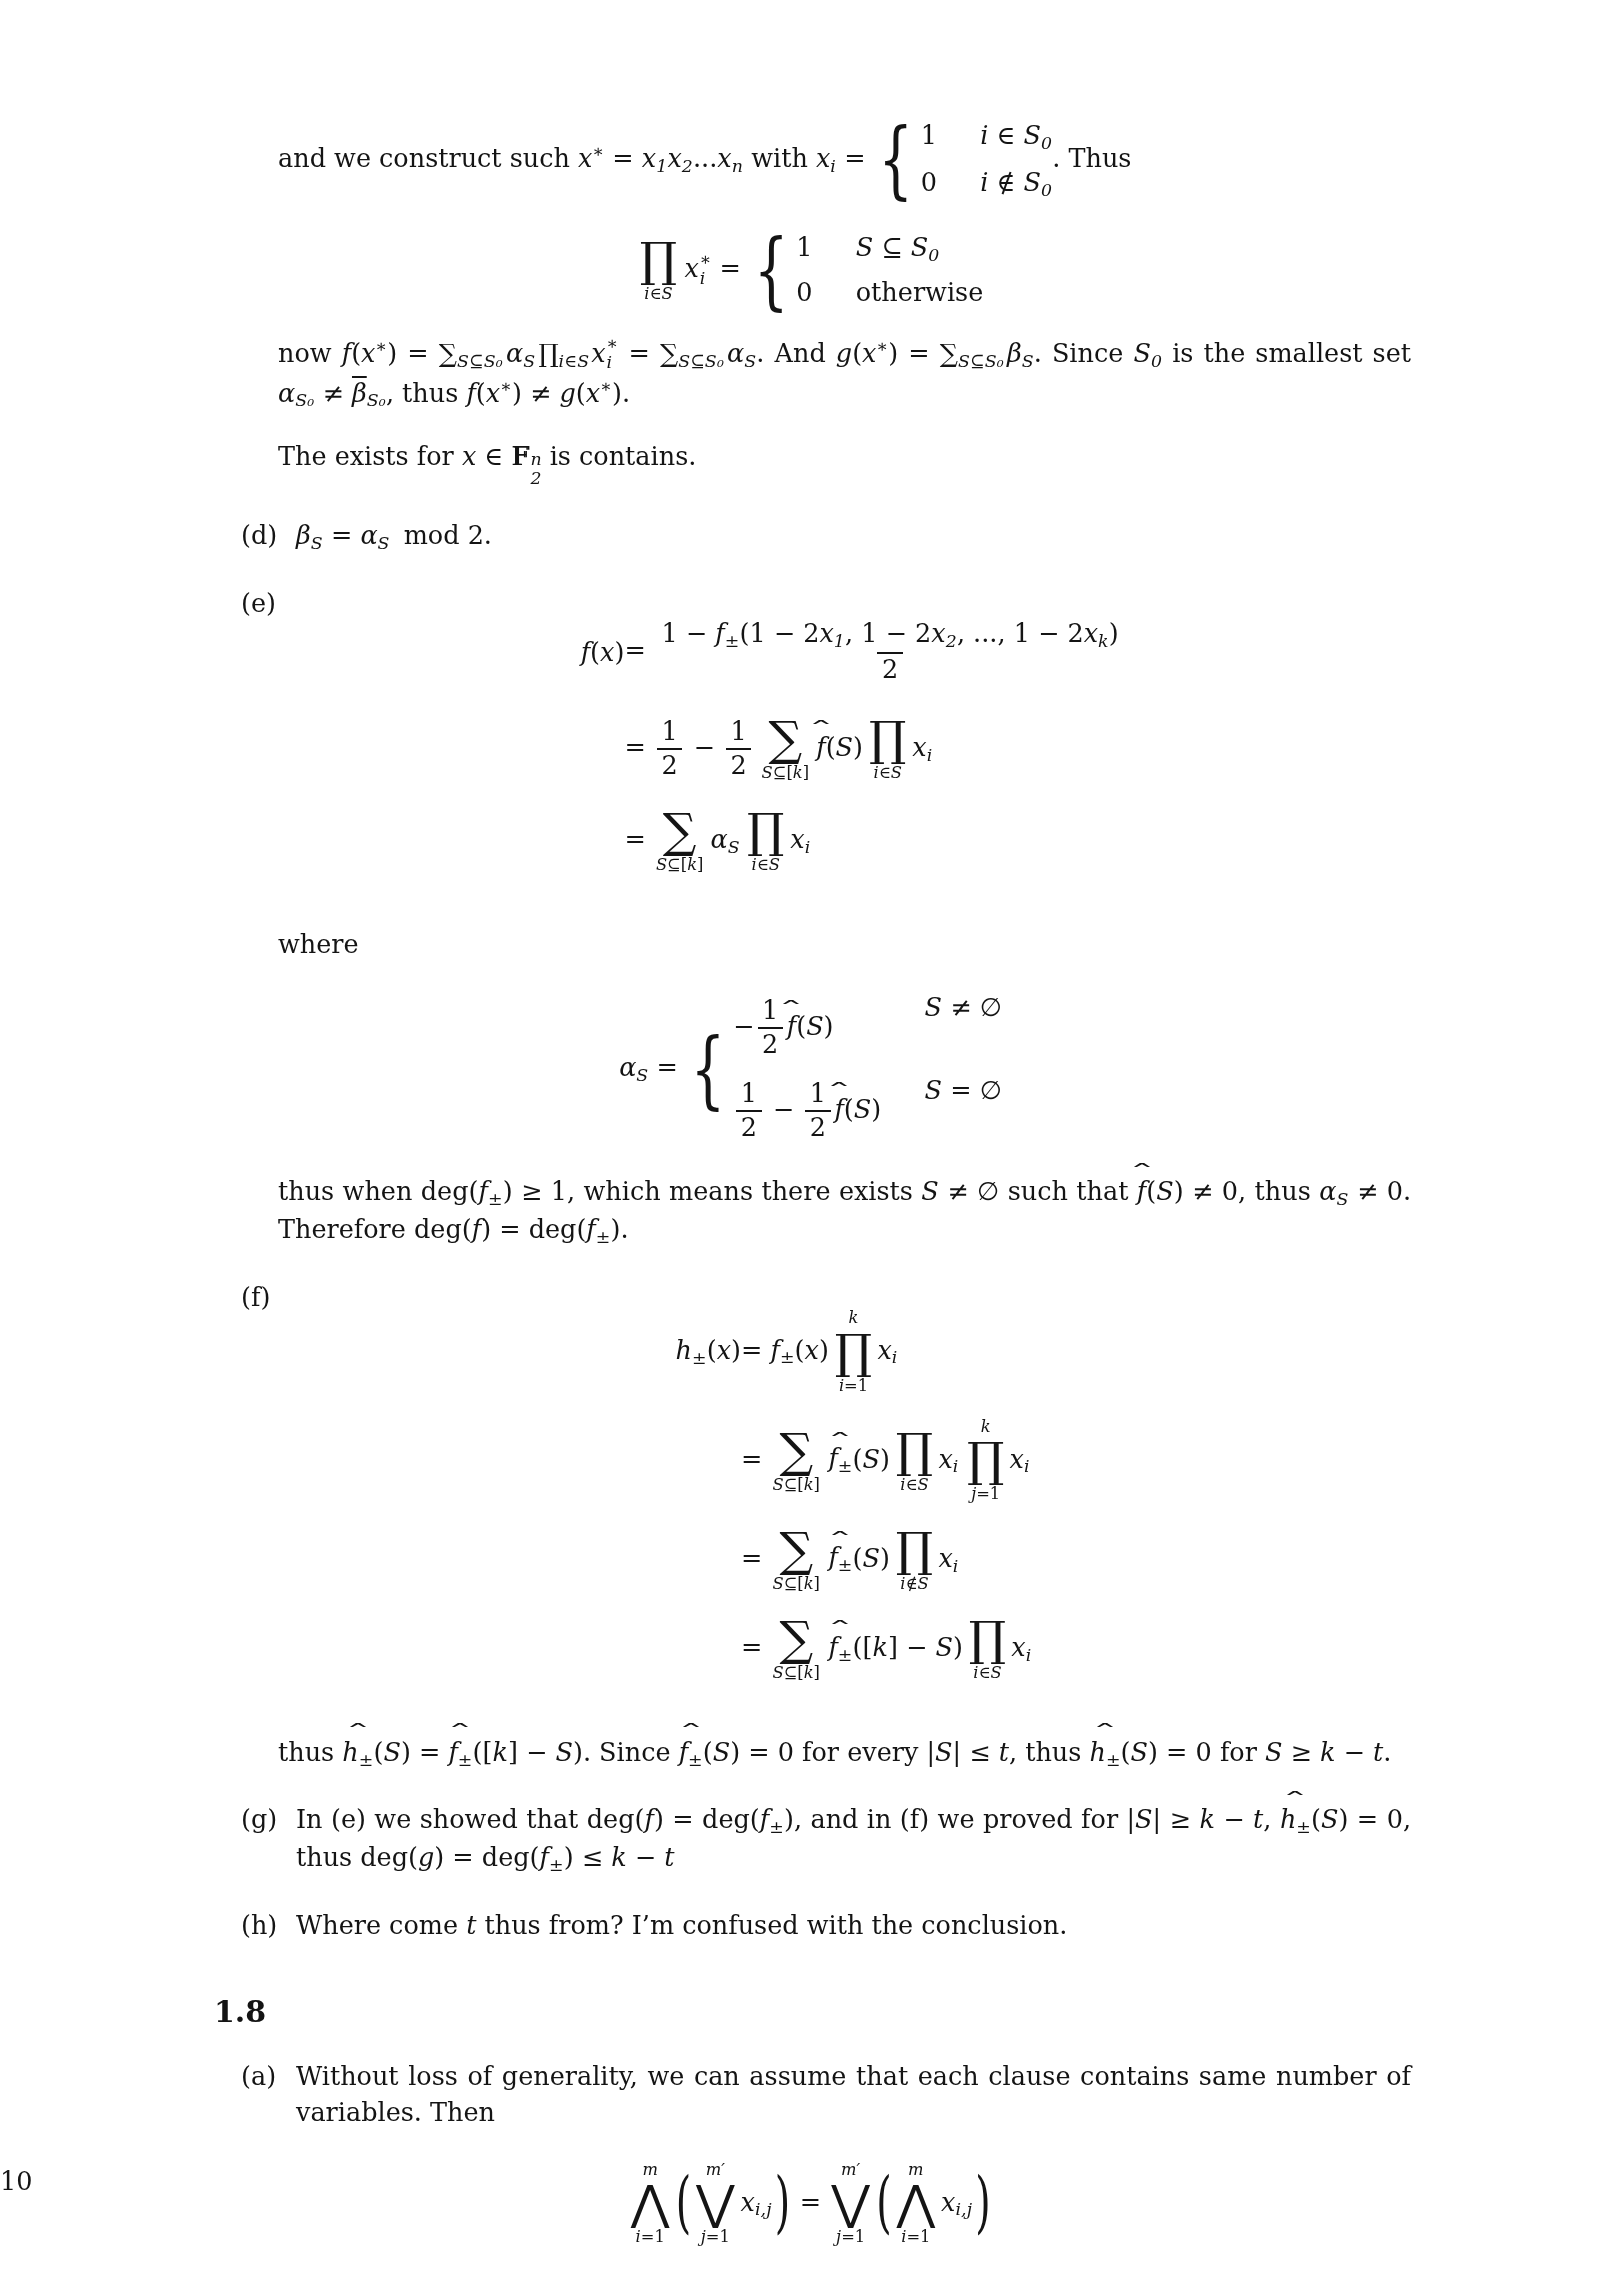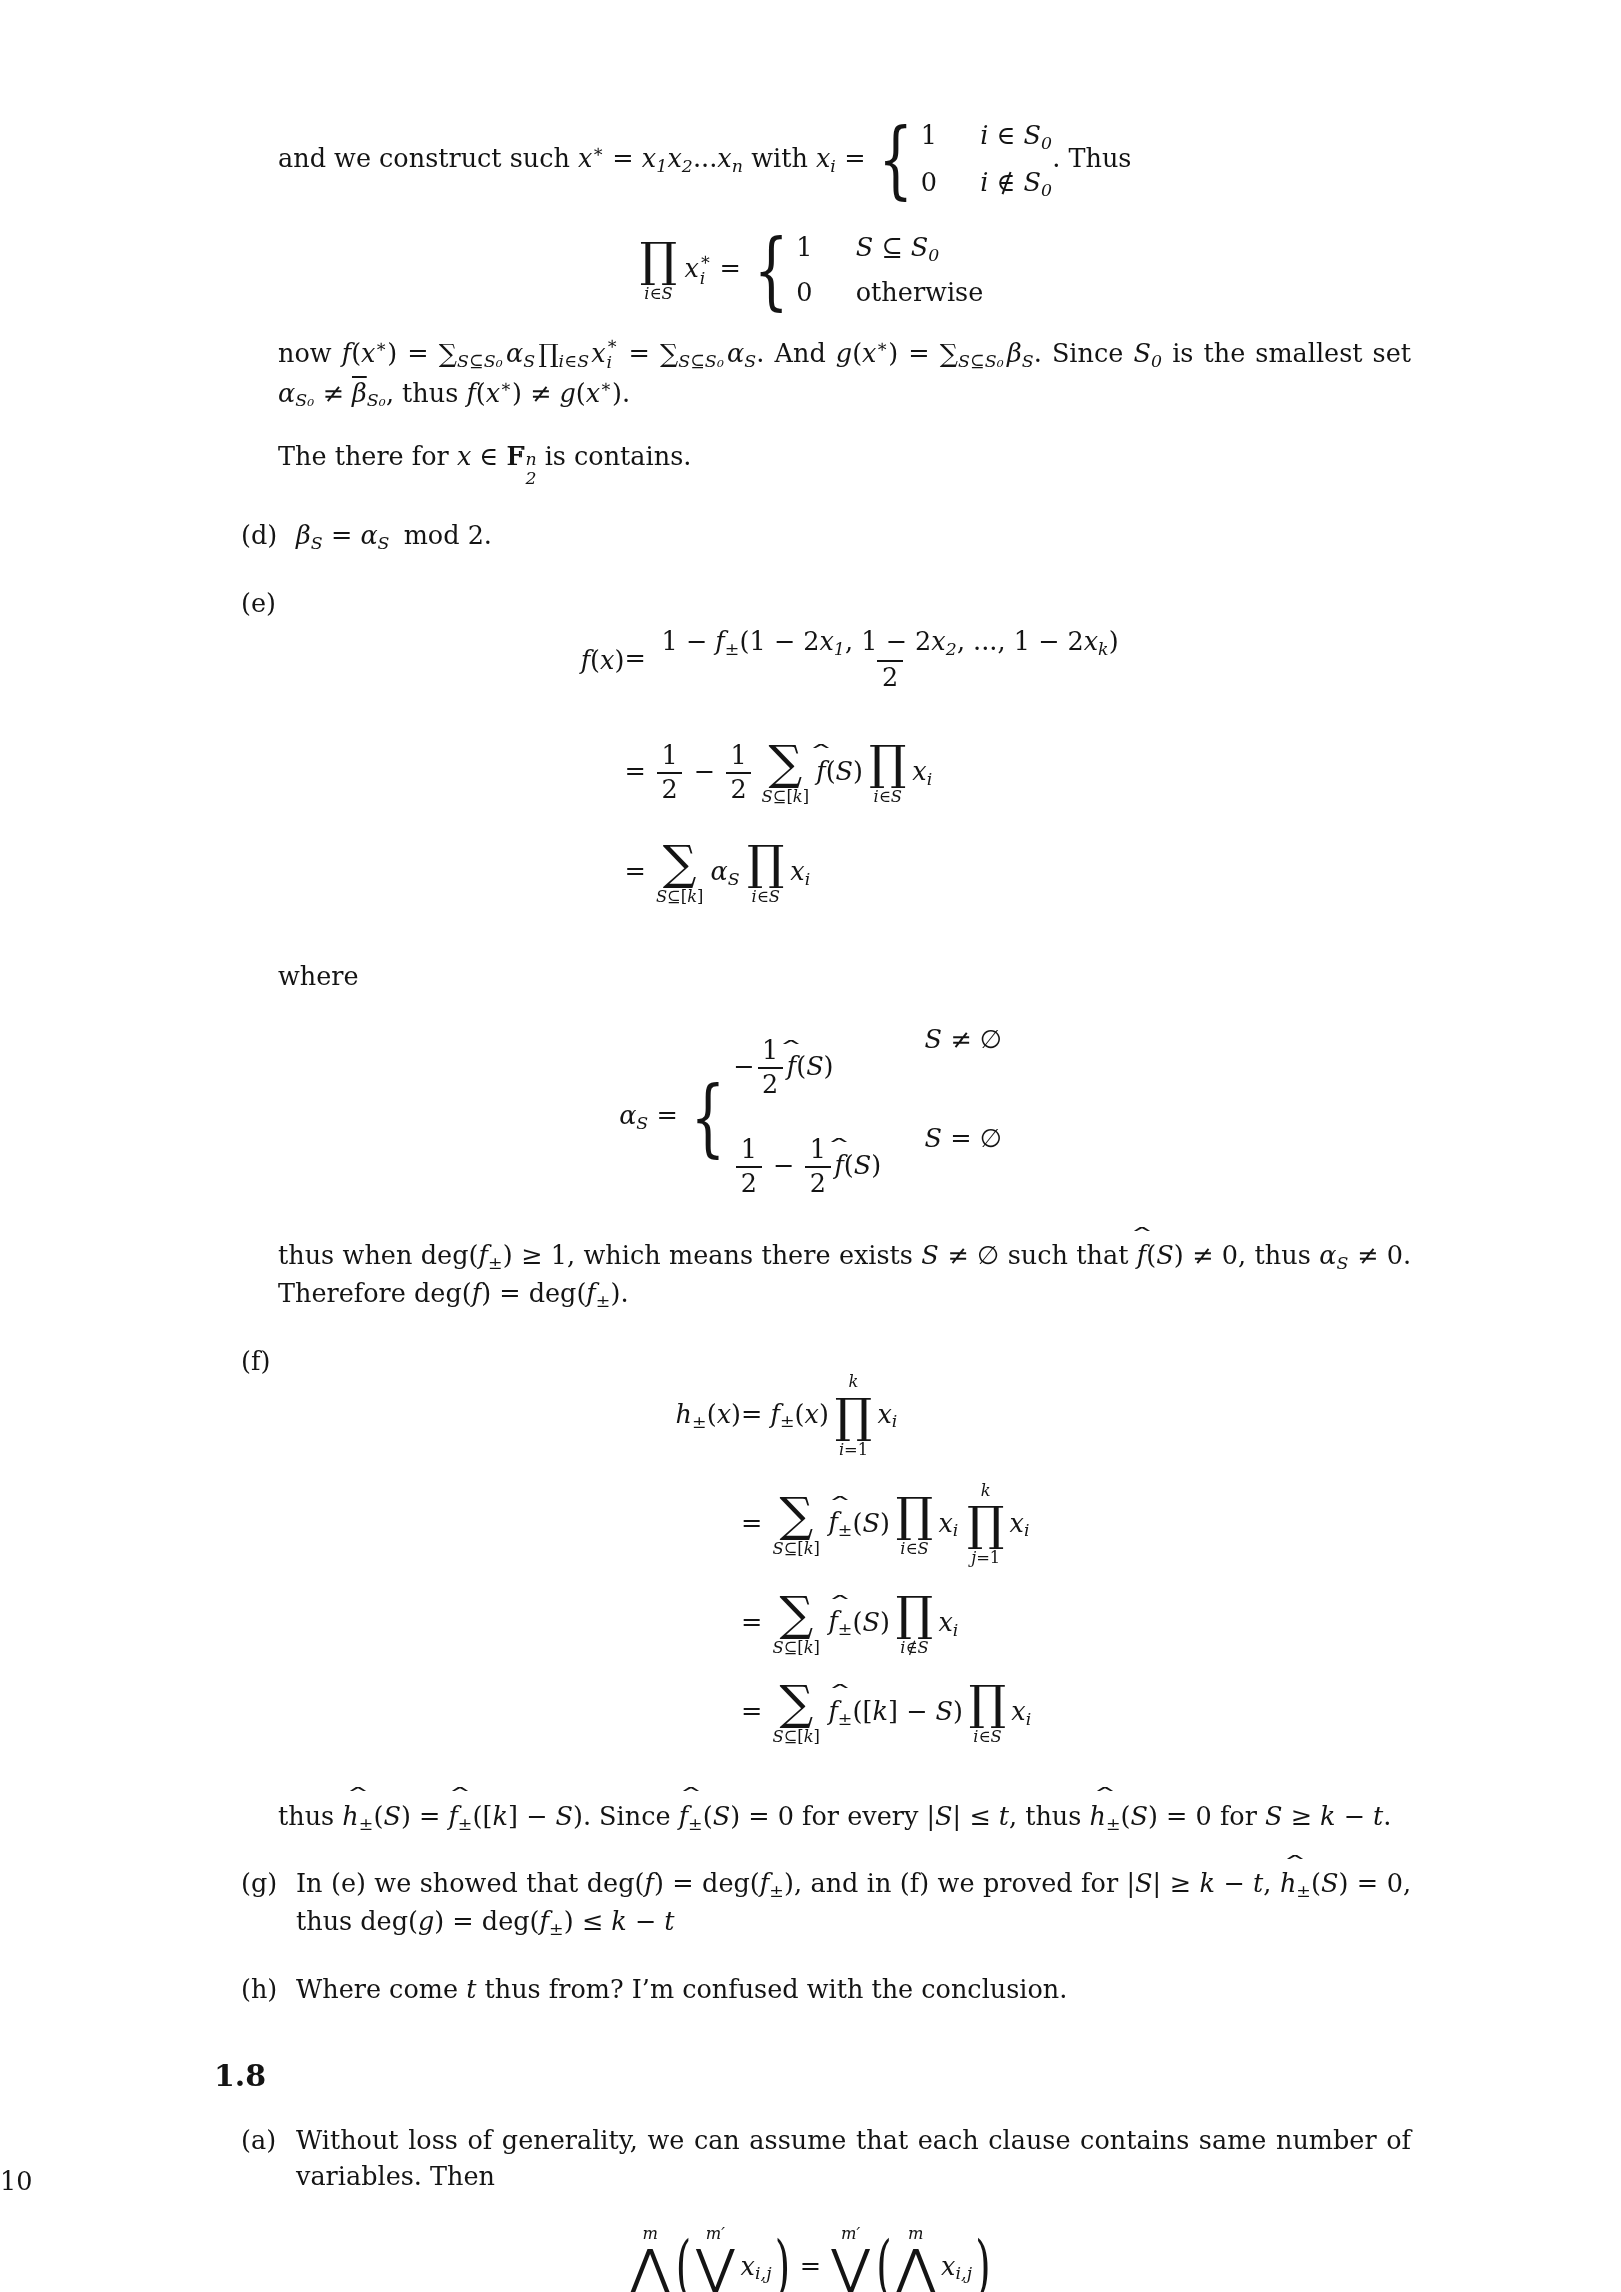--- a/index.html
+++ b/index.html
@@ -36,21 +36,21 @@
   .rm{font-style:normal;}
   .msub{font-size:.68em;vertical-align:-0.28em;font-style:italic;letter-spacing:.01em;}
   .msup{font-size:.68em;vertical-align:.55em;font-style:italic;}
   .ssw{display:inline-flex;align-items:center;}
   .ss{display:inline-flex;flex-direction:column;align-items:flex-start;
       font-size:.68em;line-height:1.1;vertical-align:middle;margin-left:.05em;font-style:italic;}
   .big{display:inline-flex;flex-direction:column;align-items:center;vertical-align:middle;margin:0 .08em;}
   .big .lim{font-size:.64em;line-height:1.2;white-space:nowrap;}
   .big .op{font-size:1.85em;line-height:1.02;}
   .frac{display:inline-flex;flex-direction:column;align-items:center;vertical-align:middle;
-        margin:12px .12em;line-height:1.25;text-align:center;}
+        margin:4px .12em;line-height:1.25;text-align:center;}
   .frac .num{padding:0 .18em;}
   .frac .den{border-top:2px solid currentColor;padding:0 .18em;}
   .cases{display:inline-flex;align-items:center;vertical-align:middle;margin-left:.18em;}
   .brace{display:inline-block;font-size:2.15em;transform:scaleY(1.55);transform-origin:center;
          margin-right:.14em;line-height:1;}
   .crows{display:grid;grid-template-columns:auto auto;column-gap:1.7em;row-gap:.35em;text-align:left;}
   .crows > span{white-space:nowrap;}
   .hat{display:inline-block;position:relative;}
   .hat .hmark{position:absolute;left:50%;top:-0.48em;transform:translateX(-50%) scaleX(2.4);
               font-size:.85em;line-height:1;}
@@ -95,21 +95,21 @@
             </span>
           </span></span>
       </div>
       <div class="para"><span class="rm">now </span><span class="it">f</span><span class="rm">(</span><span class="it">x</span><span class="msup">∗</span><span class="rm">) = </span><span class="rm">∑</span><span class="msub">S⊆S₀</span><span class="spacer" style="width: 0.12em;"></span><span class="it">α</span><span class="msub">S</span><span class="spacer" style="width: 0.12em;"></span><span class="rm">∏</span><span class="msub">i∈S</span><span class="spacer" style="width: 0.08em;"></span><span class="ssw">
           <span class="it">x</span>
           <span class="ss">
             <span>∗</span>
             <span>i</span>
           </span>
         </span><span class="rm"> = </span><span class="rm">∑</span><span class="msub">S⊆S₀</span><span class="spacer" style="width: 0.12em;"></span><span class="it">α</span><span class="msub">S</span><span class="rm">. And </span><span class="it">g</span><span class="rm">(</span><span class="it">x</span><span class="msup">∗</span><span class="rm">) = </span><span class="rm">∑</span><span class="msub">S⊆S₀</span><span class="spacer" style="width: 0.12em;"></span><span class="it">β</span><span class="msub">S</span><span class="rm">. Since </span><span class="it">S</span><span class="msub">0</span><span class="rm"> is the smallest set </span><span class="it">α</span><span class="msub">S₀</span><span class="rm"> ≠ </span><span class="bar">β</span><span class="msub">S₀</span><span class="rm">, thus </span><span class="it">f</span><span class="rm">(</span><span class="it">x</span><span class="msup">∗</span><span class="rm">) ≠ </span><span class="it">g</span><span class="rm">(</span><span class="it">x</span><span class="msup">∗</span><span class="rm">).</span></div>
-      <div class="para"><span class="rm">The there for </span><span class="it">x</span><span class="rm"> ∈ </span><span class="bb">F</span><span class="ssw">
+      <div class="para"><span class="rm">The exists for </span><span class="it">x</span><span class="rm"> ∈ </span><span class="bb">F</span><span class="ssw">
           <span class="ss">
             <span>n</span>
             <span>2</span>
           </span>
         </span><span class="rm"> is contains.</span></div>
       <div class="item">
         <span class="ilabel">(d)</span>
         <div class="ibody">
           <div class="para"><span class="it">β</span><span class="msub">S</span><span class="rm"> = </span><span class="it">α</span><span class="msub">S</span><span class="spacer" style="width: 0.55em;"></span><span class="rm">mod 2.</span></div>
         </div>

